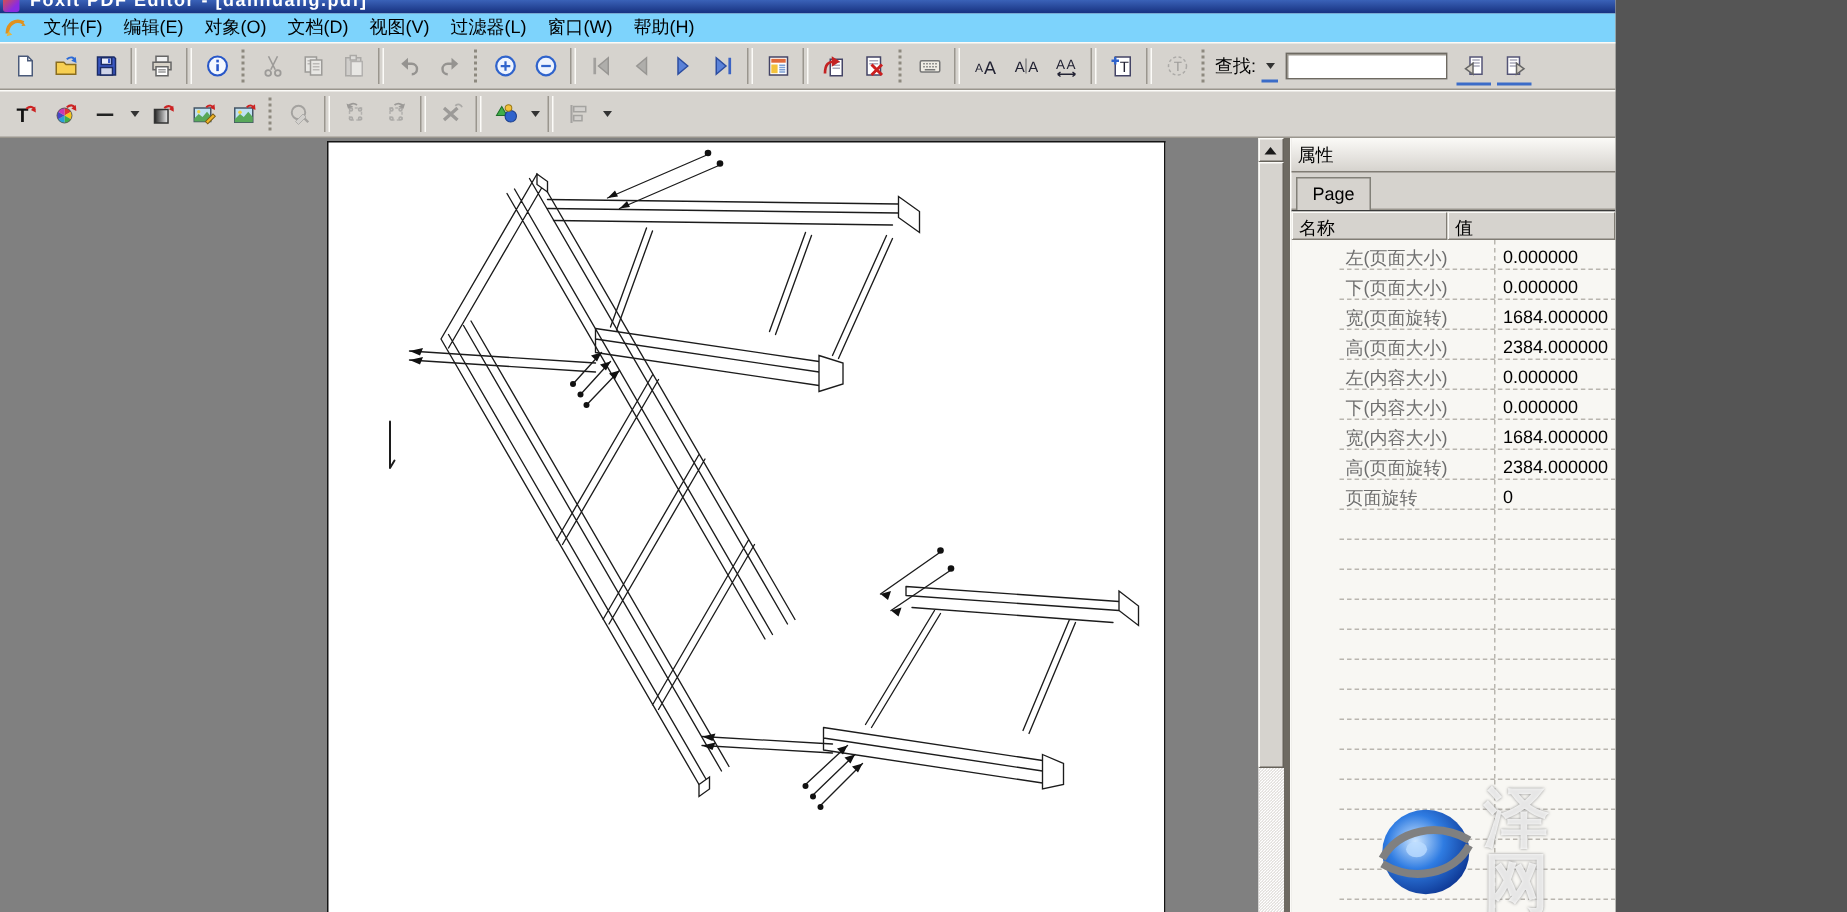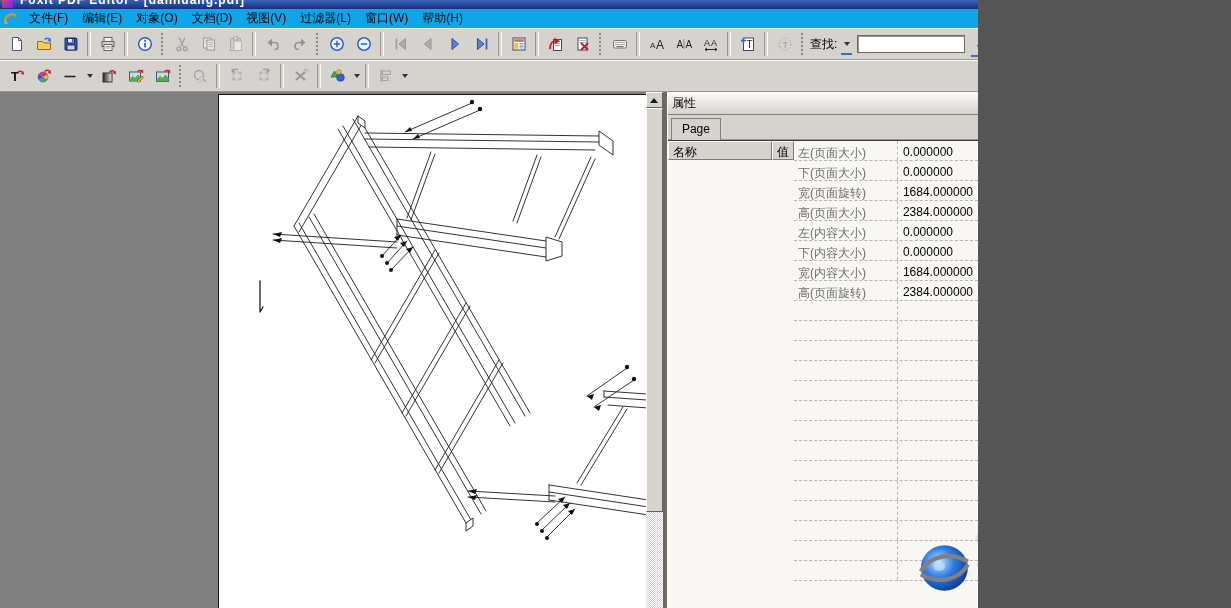--- a/index.html
+++ b/index.html
@@ -1,26 +1,26 @@
 <!DOCTYPE html>
 <html><head>
 <meta charset="utf-8">
 <style>
   html,body{margin:0;padding:0;background:#555;}
-  .app{position:relative;width:978px;height:608px;overflow:hidden;background:#d6d3ce;
+  .app{position:relative;width:1077px;height:608px;overflow:hidden;background:#d6d3ce;
        font-family:"Liberation Sans","DejaVu Sans",sans-serif;font-size:12px;color:#000;}
   
   .titlebar{position:absolute;left:0;top:0;width:100%;height:9px;overflow:hidden;
             background:linear-gradient(180deg,#3a62b8,#16307e);}
   .titlebar .tb-appicon{position:absolute;left:2px;top:-3px;width:11px;height:11px;
             background:linear-gradient(135deg,#e4572e,#8a2be2 70%);border-radius:2px;}
   .titlebar .tb-text{display:block;margin:-8px 0 0 20px;line-height:16px;color:#fff;
             font-weight:bold;font-size:12px;letter-spacing:1px;white-space:nowrap;}
   
-  .menubar{position:absolute;left:0;top:9px;width:100%;height:19px;background:#0ea5e9;
+  .menubar{position:absolute;left:0;top:9px;width:100%;height:19px;background:#7dd3fc;
            display:flex;align-items:center;border-bottom:1px solid #b8b5ae;}
   .menu-appicon{width:15px;height:15px;margin:0 4px 0 3px;}
   .menu-item{padding:2px 7px;white-space:nowrap;cursor:default;}
   
   .toolbar{position:absolute;left:0;width:100%;height:32px;background:#d6d3ce;box-sizing:border-box;
            border-top:1px solid #fcfbf8;border-bottom:1px solid #9a968e;
            display:flex;align-items:center;padding:1px 3px;}
   #toolbar1{top:28px;} #toolbar2{top:60px;}
   .tb-btn{width:27px;height:25px;display:flex;align-items:center;justify-content:center;
           flex:0 0 auto;position:relative;cursor:default;}
@@ -52,21 +52,21 @@
   .scroll-thumb{position:absolute;left:0;top:16px;width:100%;height:404px;background:#d6d3ce;box-sizing:border-box;
      border:1px solid;border-color:#fcfbf8 #66625a #66625a #fcfbf8;}
   .splitter{width:4px;height:100%;background:#6e6a62;flex:0 0 auto;}
   
   .props{flex:1;height:100%;background:#d6d3ce;border-left:1px solid #fcfbf8;display:flex;flex-direction:column;box-sizing:border-box;}
   .props-title{height:19px;padding:3px 4px 0;background:linear-gradient(180deg,#fbfaf7,#d6d3ce);
                border-bottom:1px solid #807c74;flex:0 0 auto;}
   .props-tabs{height:24px;display:flex;align-items:flex-end;padding-left:3px;border-bottom:1px solid #9a968e;flex:0 0 auto;}
   .tab{padding:3px 10px 4px;background:#d6d3ce;border:1px solid #828078;border-bottom:none;
        margin-bottom:-1px;position:relative;cursor:default;}
-  .props-grid{flex:1;background:#f8f7f3;border-top:1px solid #3a3a3a;overflow:hidden;display:flex;flex-direction:row;}
+  .props-grid{flex:1;background:#f8f7f3;border-top:1px solid #3a3a3a;overflow:hidden;display:flex;flex-direction:column;}
   .grid-header{display:flex;height:19px;flex:0 0 auto;background:#d6d3ce;}
   .gh-cell{box-sizing:border-box;border:1px solid;border-color:#fcfbf8 #807c74 #807c74 #fcfbf8;padding:2px 4px 0;overflow:hidden;}
   .gh-name{width:104px;flex:0 0 auto;} .gh-value{flex:1;}
   .grid-row{display:flex;height:20px;flex:0 0 auto;border-bottom:1px dashed #b9b6af;box-sizing:border-box;}
   .gr-name{width:104px;flex:0 0 auto;box-sizing:border-box;padding:4px 4px 0;color:#6e6e6e;
            border-right:1px dashed #b9b6af;white-space:nowrap;overflow:hidden;}
   .gr-value{flex:1;padding:4px 5px 0;color:#000000;white-space:nowrap;overflow:hidden;}
   
   .watermark{position:absolute;left:918px;top:524px;display:flex;align-items:center;z-index:50;pointer-events:none;}
   .wm-text{font-size:44px;line-height:1;margin-left:6px;letter-spacing:6px;font-weight:bold;
@@ -507,21 +507,21 @@
     <div class="props">
       <div class="props-title">属性</div>
       <div class="props-tabs">
         <div class="tab">Page</div>
       </div>
       <div class="props-grid">
         <div class="grid-header">
           <div class="gh-cell gh-name">名称</div>
           <div class="gh-cell gh-value">值</div>
         </div>
-        <div id="grid-body" style="display:flex;flex-direction:column;flex:1;overflow:hidden;">
+        <div id="grid-body" style="display:flex;flex-direction:column;flex:1;overflow:hidden;padding-left:32px;">
             <div class="grid-row">
               <div class="gr-name">左(页面大小)</div>
               <div class="gr-value">0.000000</div>
             </div>
             <div class="grid-row">
               <div class="gr-name">下(页面大小)</div>
               <div class="gr-value">0.000000</div>
             </div>
             <div class="grid-row">
               <div class="gr-name">宽(页面旋转)</div>
@@ -539,20 +539,24 @@
               <div class="gr-name">下(内容大小)</div>
               <div class="gr-value">0.000000</div>
             </div>
             <div class="grid-row">
               <div class="gr-name">宽(内容大小)</div>
               <div class="gr-value">1684.000000</div>
             </div>
             <div class="grid-row">
               <div class="gr-name">高(页面旋转)</div>
               <div class="gr-value">2384.000000</div>
+            </div>
+            <div class="grid-row">
+              <div class="gr-name">页面旋转</div>
+              <div class="gr-value">0</div>
             </div>
             <div class="grid-row">
               <div class="gr-name"></div>
               <div class="gr-value"></div>
             </div>
             <div class="grid-row">
               <div class="gr-name"></div>
               <div class="gr-value"></div>
             </div>
             <div class="grid-row">

